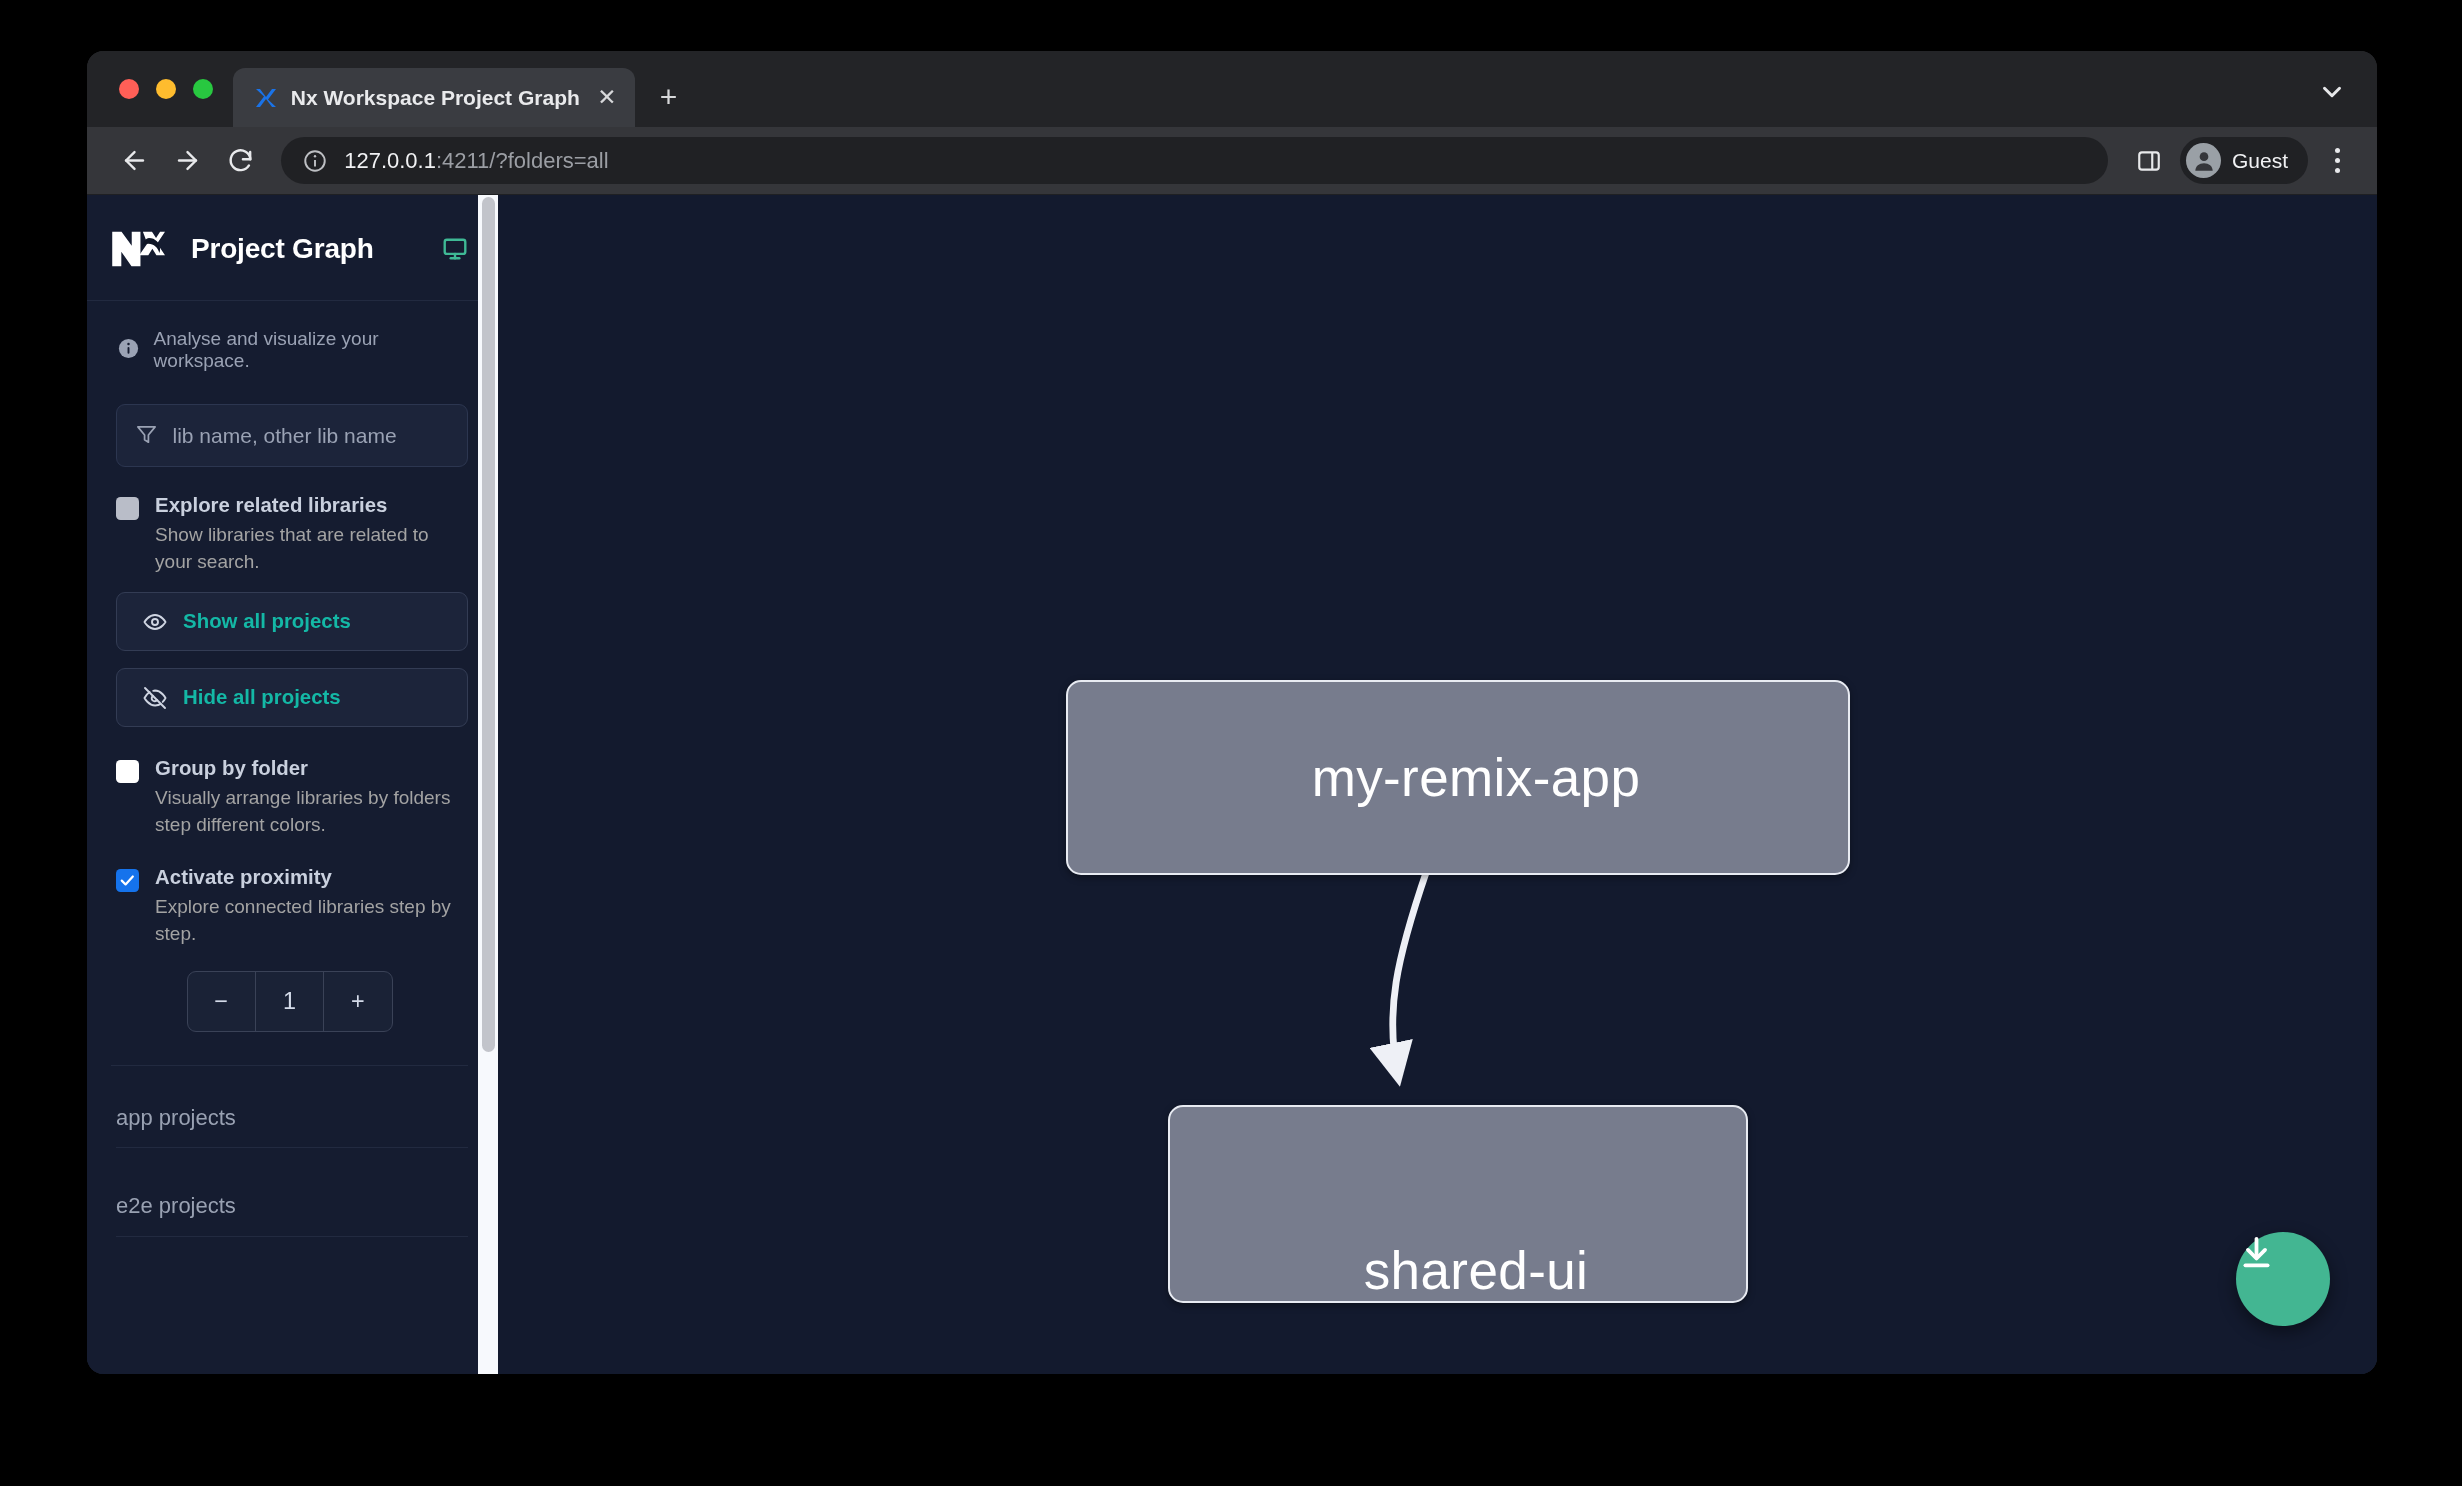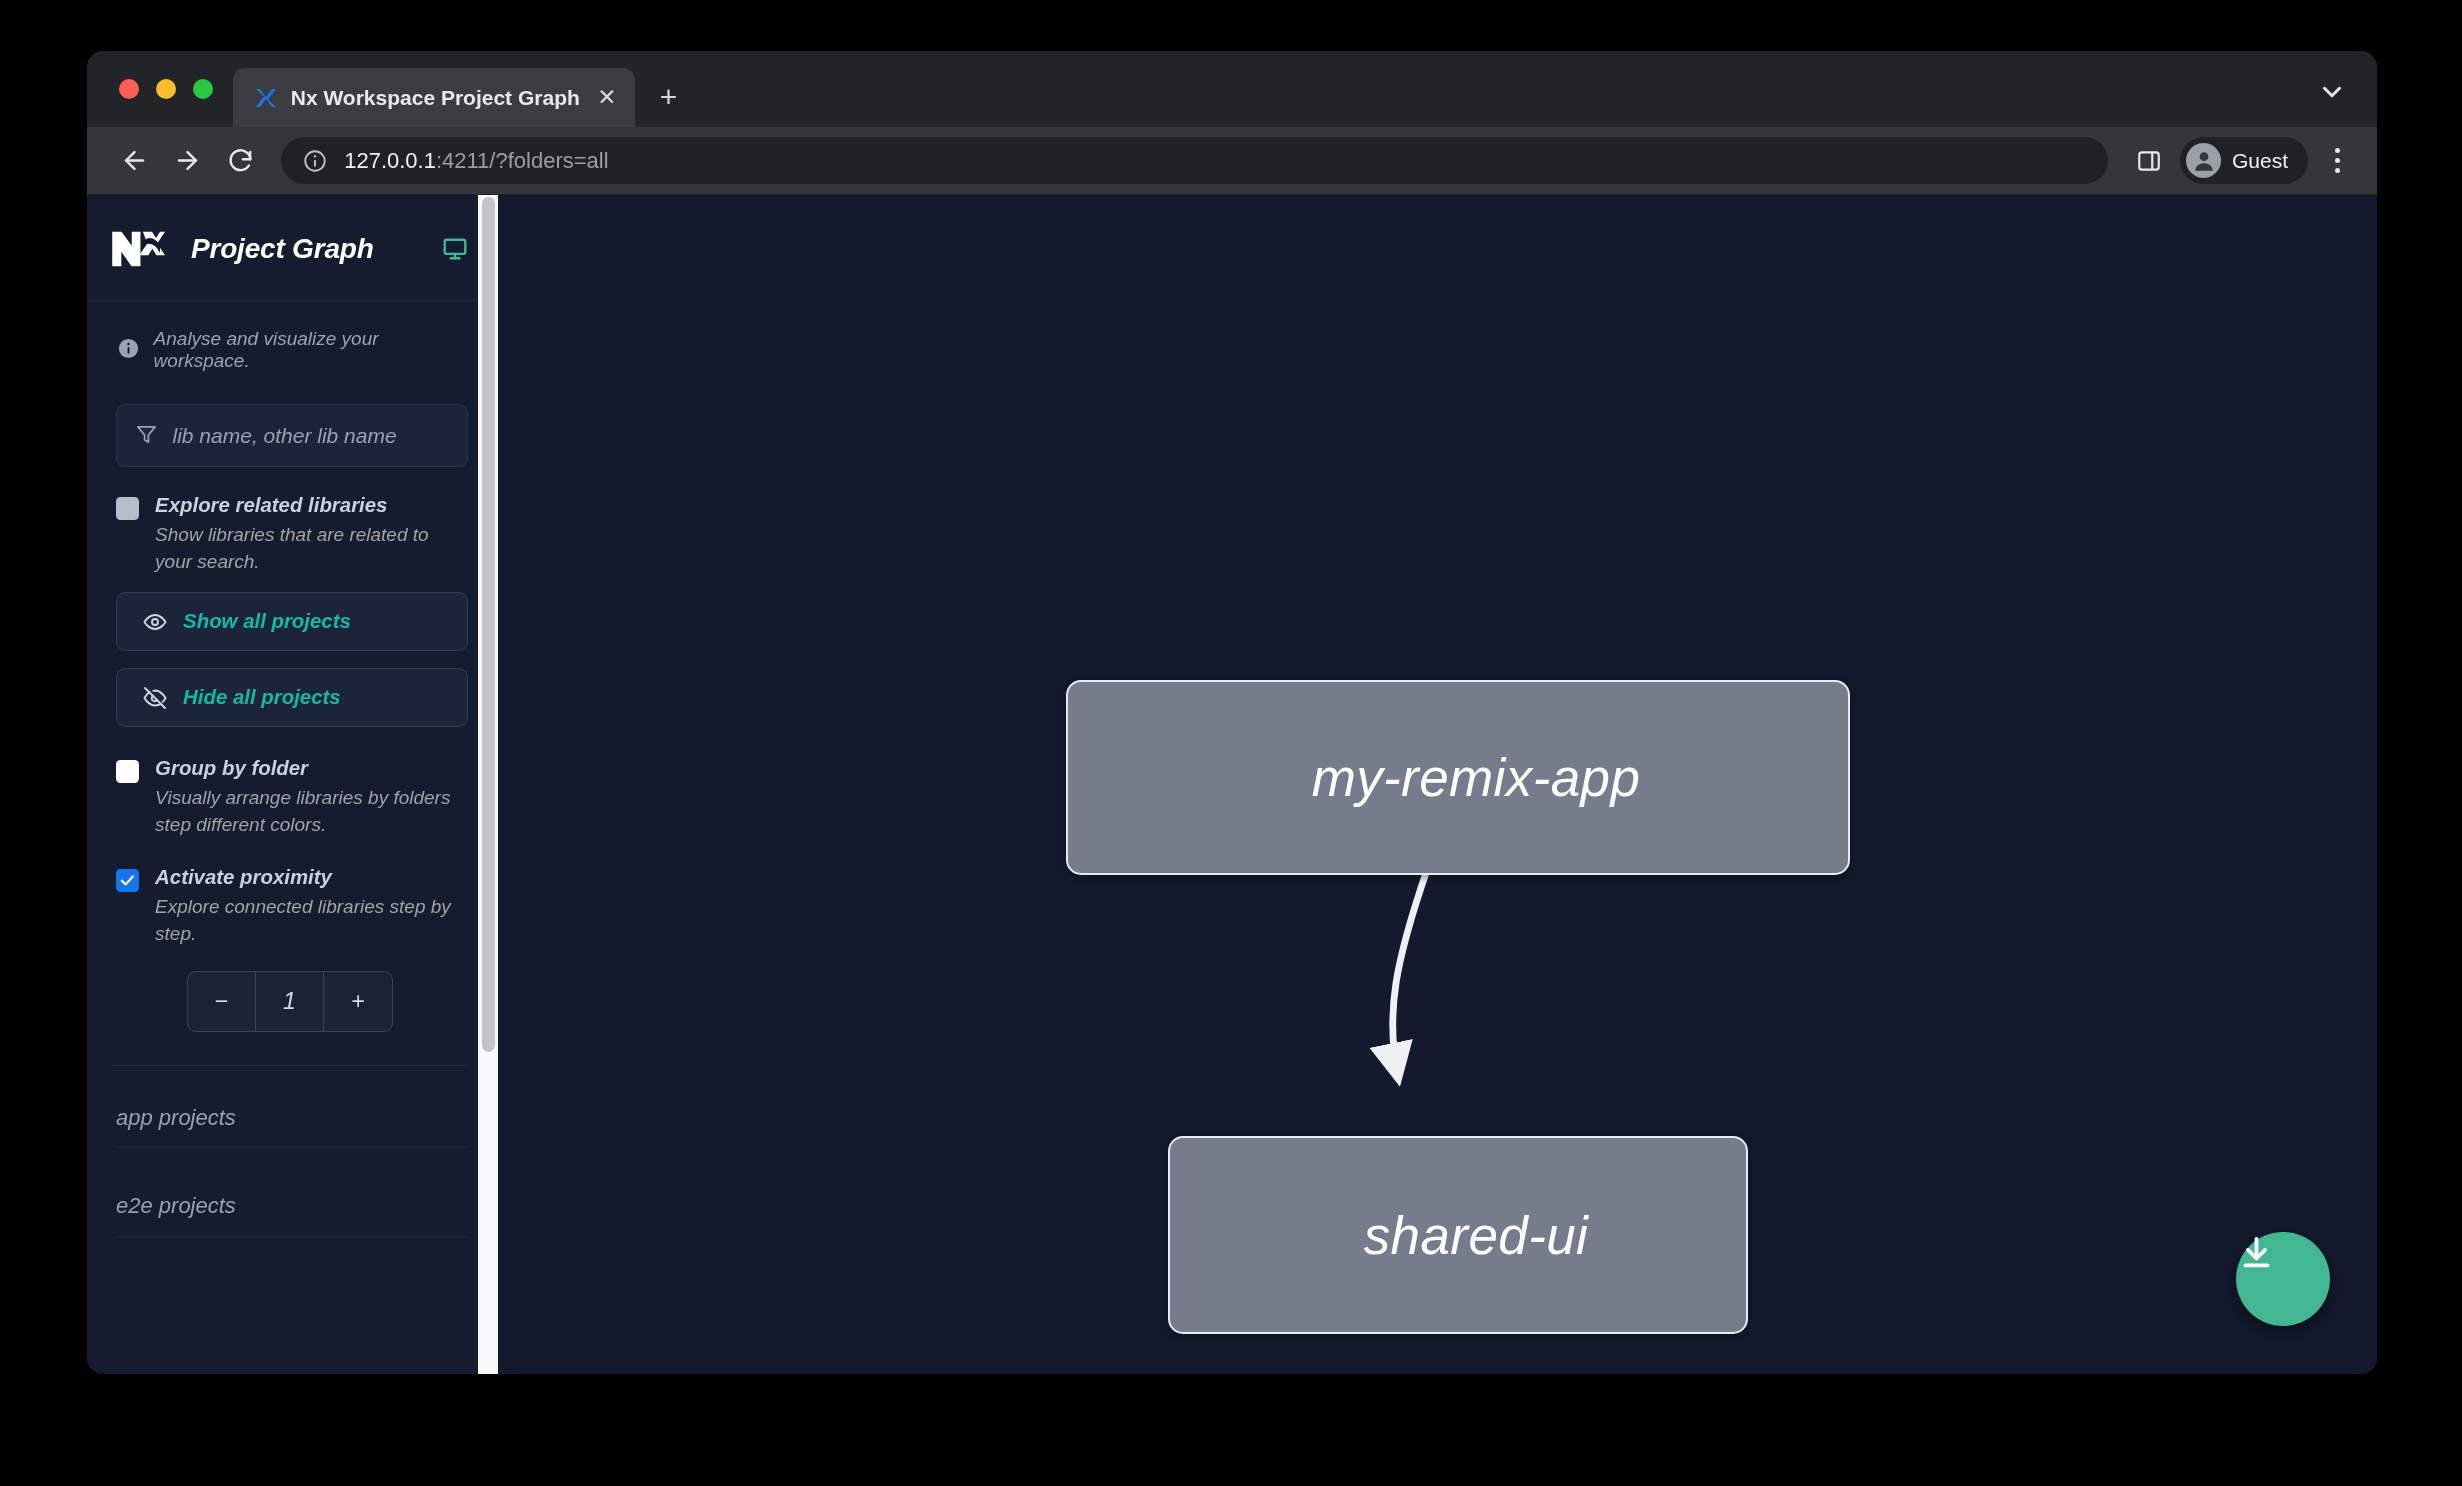--- a/index.html
+++ b/index.html
@@ -159,21 +159,20 @@
     gap: 4.5px;
   }
   .kebab i { width: 5.3px; height: 5.3px; border-radius: 50%; background: #e8e9eb; display: block; }
 
   
   .page {
     position: relative;
     height: 1181px;
     background: #131a2e;
     display: flex;
-    font-style: italic;
   }
 
   
   .sidebar {
     position: relative;
     width: 411px;
     flex: 0 0 411px;
     background: #151c30;
     display: flex;
     flex-direction: column;
@@ -333,21 +332,21 @@
     color: #ffffff;
     box-shadow: 0 2.3px 7.6px rgba(0,0,0,0.35);
     padding-left: 36px;
   }
   .node-label {
     font-size: 53px;
     letter-spacing: 0.4px;
     white-space: nowrap;
   }
   #node-my-remix-app { left: 568px; top: 485px; width: 744px; height: 191px; }
-  #node-shared-ui   { left: 670px; top: 941px; width: 540px; height: 194px; }
+  #node-shared-ui   { left: 670px; top: 910px; width: 540px; height: 194px; align-items: flex-end; }
 
   .fab {
     position: absolute;
     right: 47px;
     bottom: 50px;
     width: 94px;
     height: 94px;
     border-radius: 50%;
     background: #43b692;
     display: flex;

